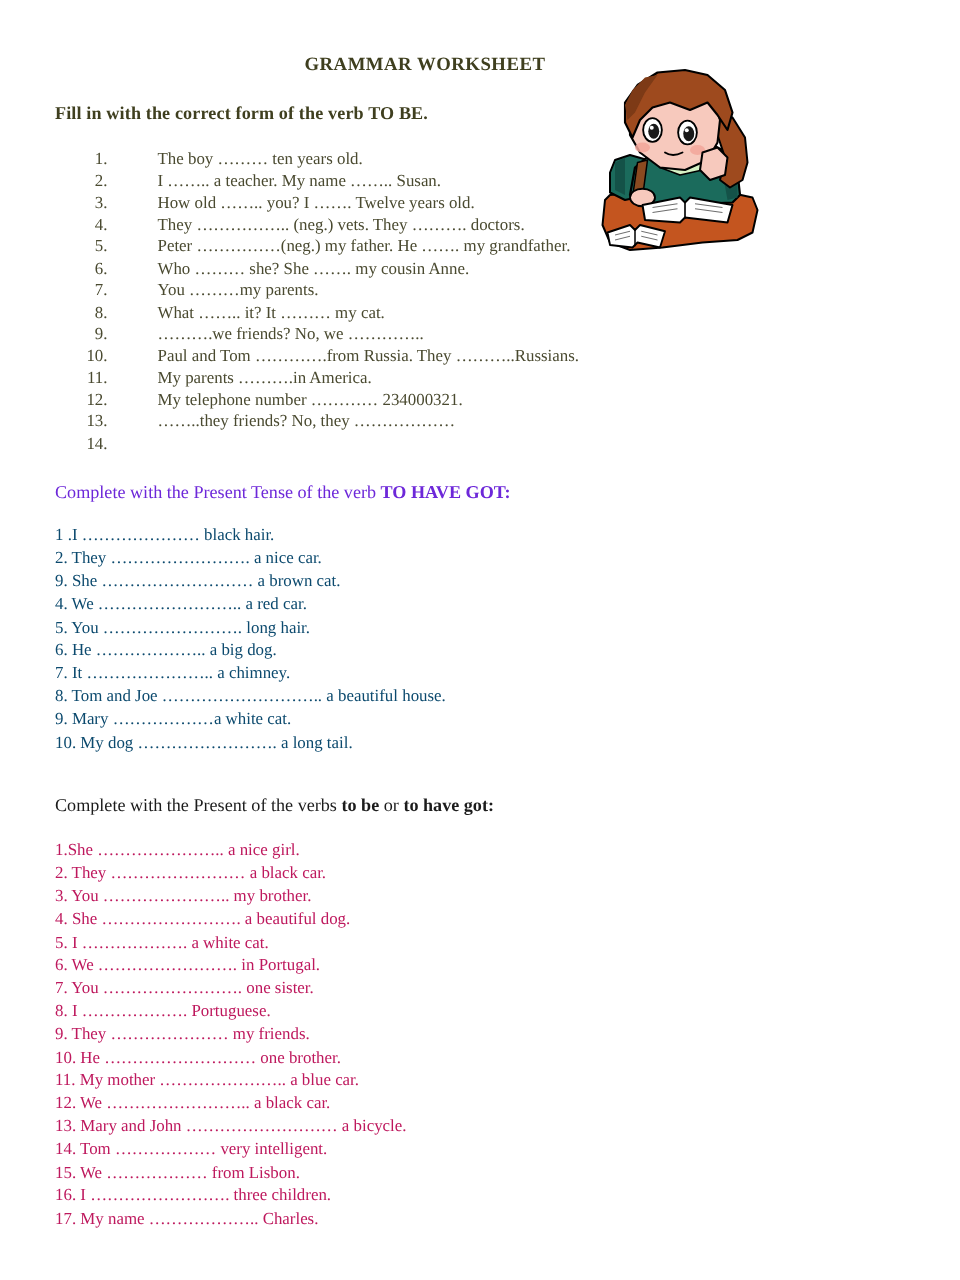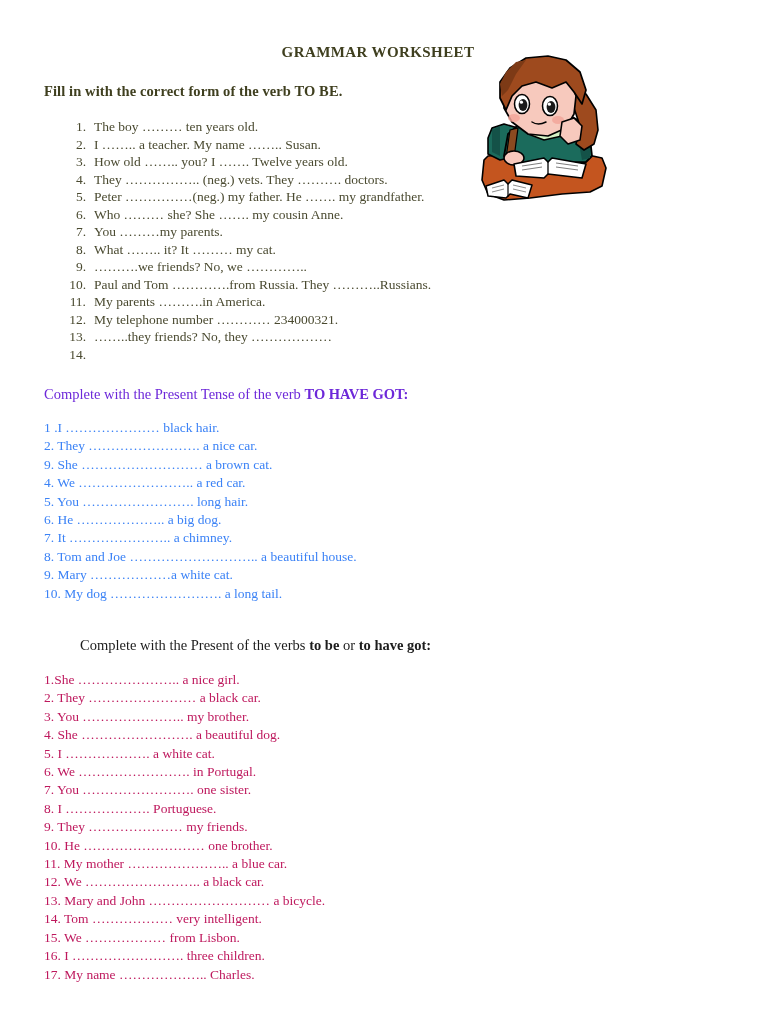--- a/index.html
+++ b/index.html
@@ -25,21 +25,20 @@
   .doc-title {
     position: absolute;
     left: 0;
     top: 44px;
     width: 680px;
     text-align: center;
     font-weight: bold;
     font-size: 15px;
     letter-spacing: 0.4px;
     color: #3f3f1f;
-    padding-left: 38px;
   }
 
   
   .heading-1 {
     position: absolute;
     left: 44px;
     top: 83px;
     font-weight: bold;
     font-size: 14.5px;
     color: #3f3f1f;
@@ -62,50 +61,50 @@
   }
   .list-1 .num {
     display: inline-block;
     width: 24px;
     flex: 0 0 24px;
     text-align: right;
     padding-right: 8px;
   }
   .list-1 .txt {
     flex: 0 1 auto;
+    margin-left: 32px;
   }
 
   
   .heading-2 {
     position: absolute;
     left: 44px;
     top: 386px;
     font-size: 14.5px;
     color: #6d28d9;
   }
   .heading-2 b { font-weight: bold; }
 
   .list-2 {
     position: absolute;
     left: 44px;
     top: 419px;
     width: 430px;
-    color: #3b82f6;
+    color: #0c4a6e;
     font-size: 13.5px;
     line-height: 18.4px;
   }
 
   
   .heading-3 {
     position: absolute;
     left: 44px;
     top: 637px;
     font-size: 14.5px;
     color: #1c1c1c;
-    margin-left: 36px;
   }
   .heading-3 b { font-weight: bold; }
 
   .list-3 {
     position: absolute;
     left: 44px;
     top: 671px;
     width: 430px;
     color: #be185d;
     font-size: 13.5px;

